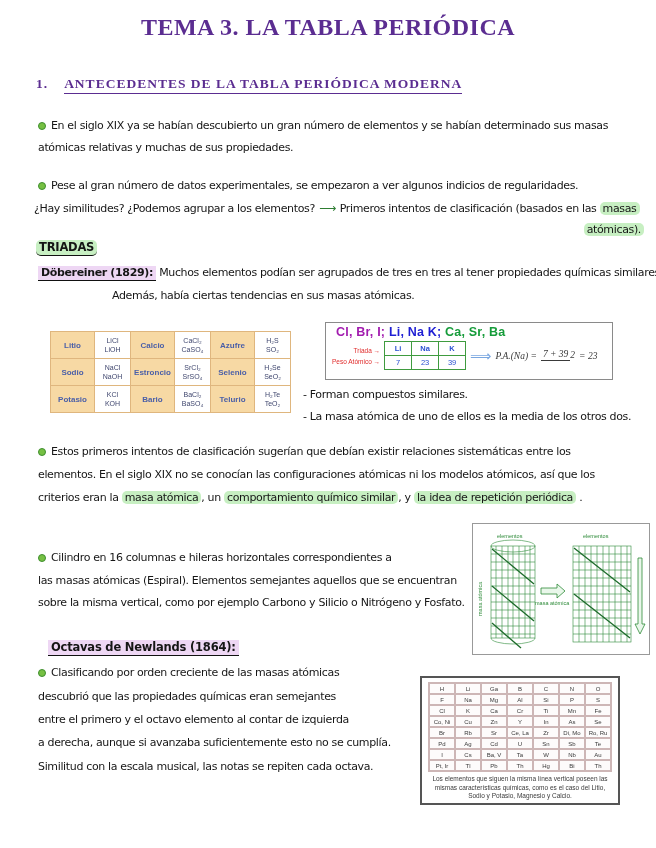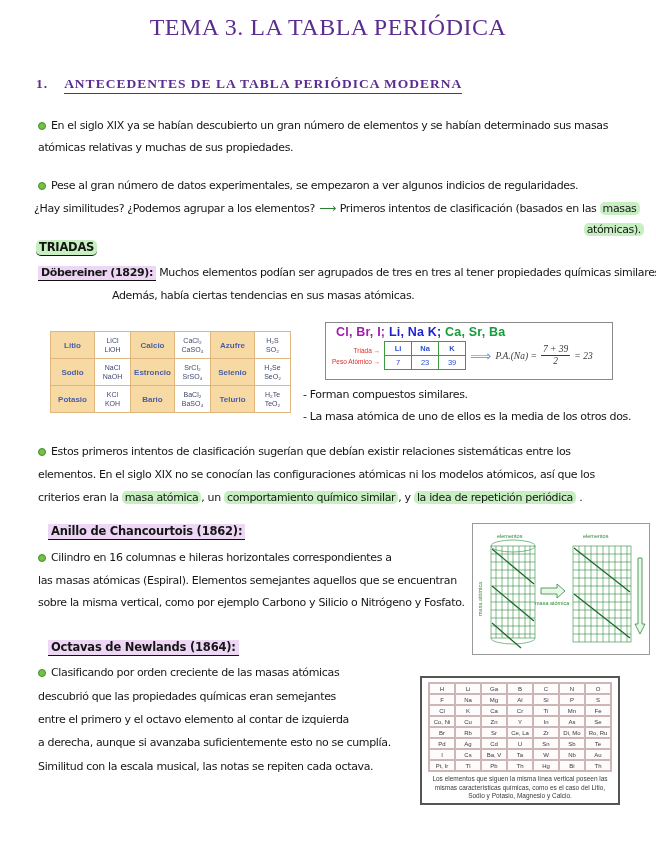--- a/index.html
+++ b/index.html
@@ -6,21 +6,21 @@
   body { background:#888; }
   .page {
     position:relative; width:656px; height:848px; background:#ffffff;
     margin:0 auto; overflow:hidden;
     font-family:"DejaVu Sans", sans-serif; color:#151515;
   }
   .abs { position:absolute; white-space:nowrap; }
   .hand { font-size:11px; letter-spacing:-0.35px; color:#161616; }
   .page-title {
     width:100%; text-align:center; top:14px; left:0;
-    font-family:"Liberation Serif", serif; font-weight:normal;
+    font-family:"Liberation Serif", serif; font-weight:bold;
     font-size:24px; color:#5b2d91; letter-spacing:0.5px;
   }
   .section-head {
     font-family:"Liberation Serif", serif; font-weight:bold;
     font-size:13.5px; color:#5b2d91; letter-spacing:1px;
   }
   .section-head .num { margin-right:16px; }
   .section-head .txt { border-bottom:1.6px solid #5b2d91; padding-bottom:2px; }
   .bullet {
     display:inline-block; width:8px; height:8px; border-radius:50%;
@@ -61,21 +61,21 @@
   table.triad td {
     border:1.4px solid #3f9b3f; width:27px; height:14px; text-align:center;
     font-family:"Liberation Sans", sans-serif; font-size:7.5px; color:#2a4fd0;
   }
   table.triad tr:first-child td { font-weight:bold; }
   .dbl-arrow { color:#7aa7e0; font-size:15px; margin:0 4px; }
   .formula {
     display:flex; align-items:center; gap:4px;
     font-family:"Liberation Serif", serif; font-style:italic; font-size:9.5px; color:#3a3a3a;
   }
-  .frac { display:inline-flex; flex-direction:column; align-items:center; line-height:1; }
+  .frac { display:inline-flex; flex-direction:row; align-items:center; line-height:1; }
   .frac .num { border-bottom:1px solid #3a3a3a; padding:0 2px 1px; }
   .frac .den { padding-top:1px; }
 
   .note { font-size:11px; letter-spacing:-0.35px; }
 
   
   .fig-box { border:1.5px solid #999; background:#fff; }
   .fig-label { position:absolute; font-family:"Liberation Sans", sans-serif; font-size:5.5px; color:#2e8b39; }
   .fig-label.vert { transform:rotate(-90deg); transform-origin:left top; }
 
@@ -205,23 +205,20 @@
   <div class="abs note" style="top:410px;left:303px;">- La masa atómica de uno de ellos es la media de los otros dos.</div>
 
   <div class="abs hand" style="top:445px;left:38px;">
     <span class="bullet"></span><span>Estos primeros intentos de clasificación sugerían que debían existir relaciones sistemáticas entre los</span>
   </div>
   <div class="abs hand" style="top:468px;left:38px;">elementos. En el siglo XIX no se conocían las configuraciones atómicas ni los modelos atómicos, así que los</div>
   <div class="abs hand" style="top:491px;left:38px;">
     <span>criterios eran la </span><span class="hl-green">masa atómica</span><span>, un </span><span class="hl-green">comportamiento químico similar</span><span>, y </span><span class="hl-green">la idea de repetición periódica</span><span> .</span>
   </div>
 
-  <div class="abs sub-head" style="top:524px;left:48px;">
-    <span class="hl-lav underlined">Anillo de Chancourtois (1862):</span>
-  </div>
   <div class="abs hand" style="top:551px;left:38px;">
     <span class="bullet"></span><span>Cilindro en 16 columnas e hileras horizontales correspondientes a</span>
   </div>
   <div class="abs hand" style="top:574px;left:38px;">las masas atómicas (Espiral). Elementos semejantes aquellos que se encuentran</div>
   <div class="abs hand" style="top:596px;left:38px;">sobre la misma vertical, como por ejemplo Carbono y Silicio o Nitrógeno y Fosfato.</div>
 
   <div class="abs fig-box" style="top:523px;left:472px;width:178px;height:132px;">
     <svg width="178" height="132" viewBox="0 0 178 132">
 
       <g stroke="#2e8b39" stroke-width="0.6" fill="none">

